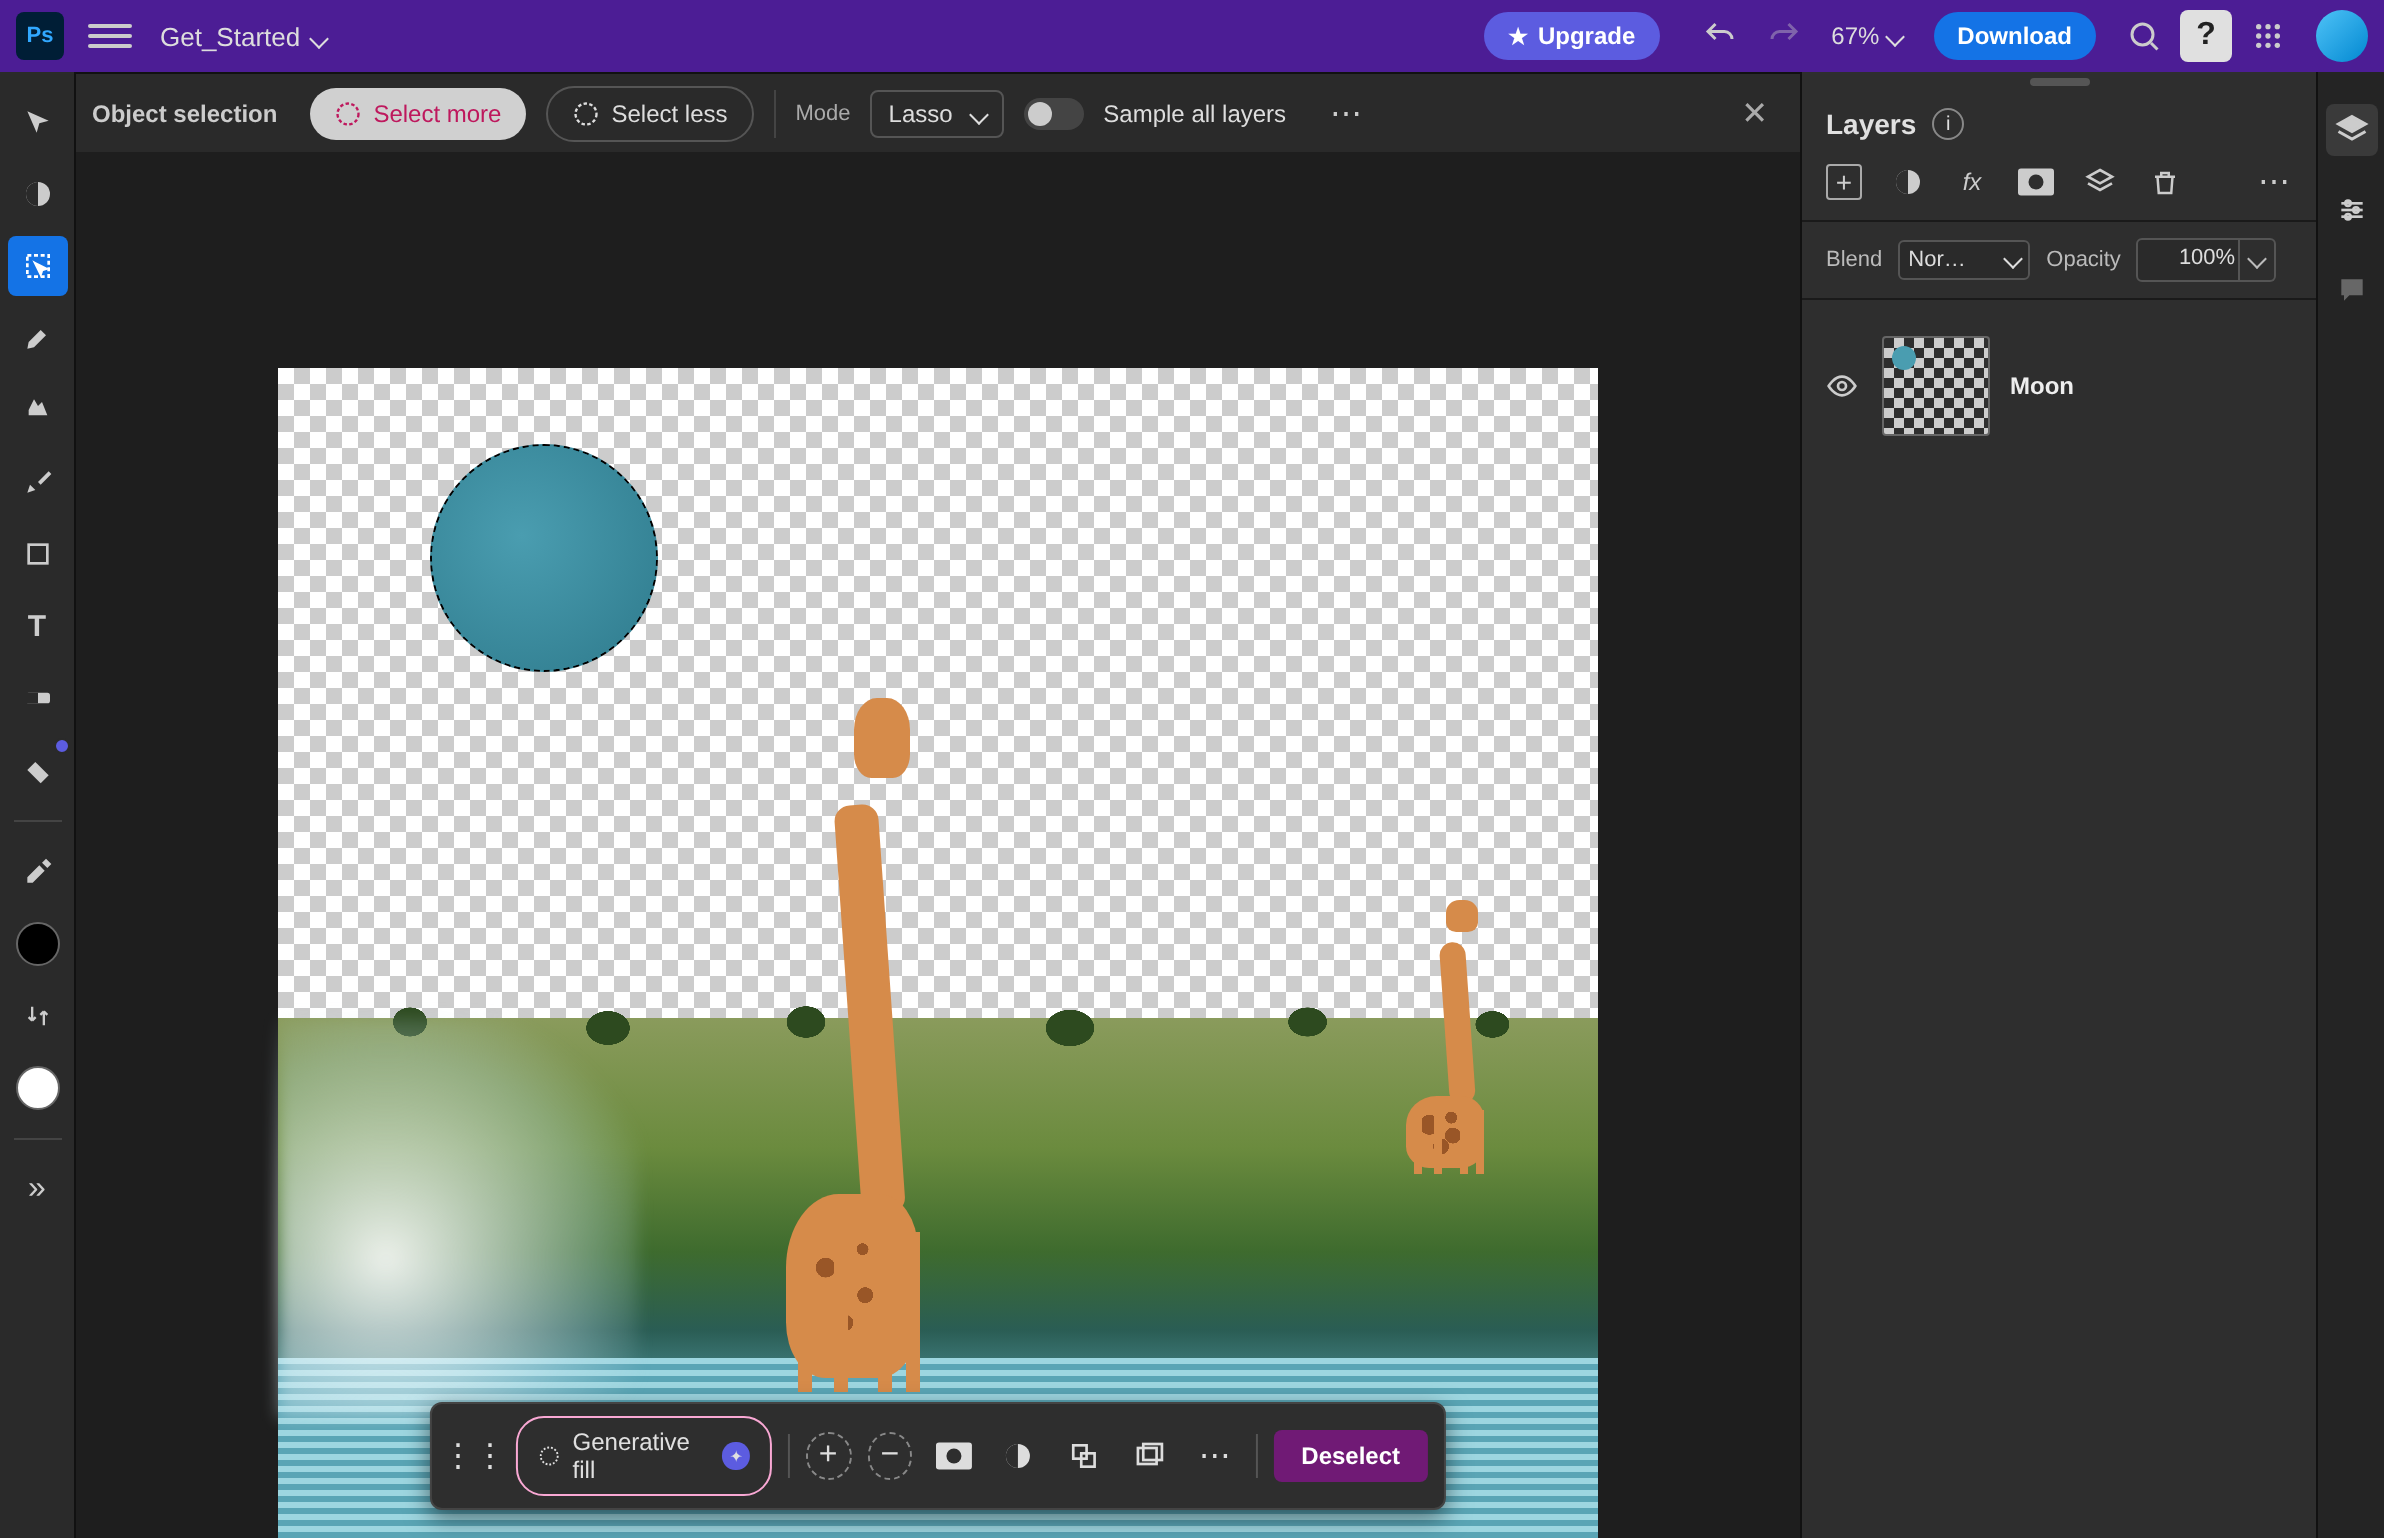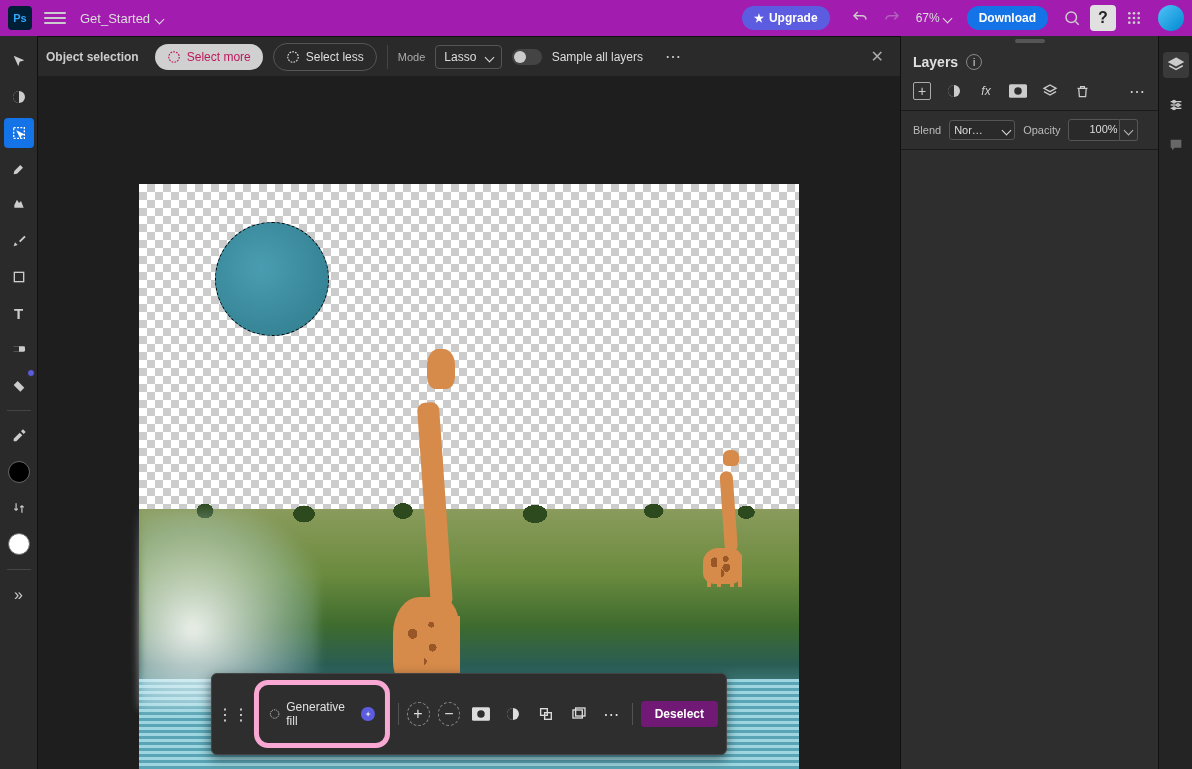--- a/index.html
+++ b/index.html
@@ -1,19 +1,19 @@
 <!DOCTYPE html>
 <html><head>
 <meta charset="utf-8">
 <style>
 * { margin: 0; padding: 0; box-sizing: border-box; font-family: -apple-system, BlinkMacSystemFont, "Segoe UI", sans-serif; }
 body { background: #1a1a1a; color: #e0e0e0; width: 1192px; height: 769px; overflow: hidden; position: relative; }
 
 
-.topbar { height: 36px; background: #a21caf; display: flex; align-items: center; padding: 0 8px; }
+.topbar { height: 36px; background: #4c1d95; display: flex; align-items: center; padding: 0 8px; }
 .ps-logo { width: 24px; height: 24px; background: #001e36; color: #31a8ff; font-weight: bold; font-size: 11px; display: flex; align-items: center; justify-content: center; border-radius: 4px; margin-right: 12px; }
 .hamburger { width: 22px; height: 22px; display: flex; flex-direction: column; justify-content: center; gap: 3px; margin-right: 14px; cursor: pointer; }
 .hamburger span { height: 2px; background: #ccc; border-radius: 1px; }
 .doc-title { font-size: 13px; color: #ddd; display: flex; align-items: center; gap: 6px; cursor: pointer; }
 .spacer { flex: 1; }
 .upgrade-btn { background: #5c5ce0; color: #fff; font-size: 12px; font-weight: 600; border: none; border-radius: 14px; padding: 5px 12px; display: flex; align-items: center; gap: 5px; margin-right: 14px; cursor: pointer; }
 .upgrade-btn::before { content: "★"; font-size: 11px; }
 .top-icon { width: 28px; height: 28px; display: flex; align-items: center; justify-content: center; color: #ccc; cursor: pointer; margin: 0 2px; border-radius: 4px; }
 .top-zoom { font-size: 12px; color: #ddd; display: flex; align-items: center; gap: 4px; margin: 0 8px; cursor: pointer; }
 .download-btn { background: #1473e6; color: #fff; font-size: 12px; font-weight: 600; border: none; border-radius: 14px; padding: 5px 12px; margin: 0 8px; cursor: pointer; }
@@ -56,21 +56,21 @@
 .g2 { right:40px; bottom:185px; width:70px; height:130px; }
 .gir-body{ position:absolute; bottom:0; left:20%; width:55%; height:28%; background:#d68b4a; border-radius:40% 30% 30% 30%; }
 .gir-neck{ position:absolute; bottom:25%; left:52%; width:18%; height:62%; background:#d68b4a; border-radius:8px; transform:rotate(-4deg); transform-origin:bottom; }
 .gir-head{ position:absolute; top:-3%; left:48%; width:24%; height:12%; background:#d68b4a; border-radius:40% 40% 30% 30%; }
 .gir-leg{ position:absolute; bottom:-2%; width:6%; height:24%; background:#d68b4a; }
 .gl1{left:25%} .gl2{left:40%} .gl3{left:58%} .gl4{left:70%}
 .giraffe .spots{ position:absolute; inset:0; background-image: radial-gradient(circle 5px at 30% 40%, #8b4a1f 98%, transparent), radial-gradient(circle 4px at 60% 55%, #8b4a1f 98%, transparent), radial-gradient(circle 4px at 45% 70%, #8b4a1f 98%, transparent), radial-gradient(circle 3px at 58% 30%, #8b4a1f 98%, transparent); opacity:0.8; }
 
 
 .float-bar { position: absolute; bottom: 14px; left: 50%; transform: translateX(-50%); background: #2e2e2e; border: 1px solid #444; border-radius: 6px; display: flex; align-items: center; padding: 6px 8px; gap: 8px; box-shadow: 0 4px 12px rgba(0,0,0,0.5); }
-.gen-fill { border: 5px solid #f9a8d4; border-radius: 14px; padding: 15px 10px; display: flex; align-items: center; gap: 6px; font-size: 12px; cursor: pointer; }
+.gen-fill { border: 1px solid #f9a8d4; border-radius: 14px; padding: 5px 10px; display: flex; align-items: center; gap: 6px; font-size: 12px; cursor: pointer; }
 .gen-fill .star { width: 14px; height: 14px; background: #5c5ce0; border-radius: 50%; display: flex; align-items: center; justify-content: center; font-size: 8px; }
 .fb-icon { width: 26px; height: 26px; display: flex; align-items: center; justify-content: center; color: #ddd; cursor: pointer; border-radius: 4px; }
 .fb-icon.round { border: 1px dashed #888; border-radius: 50%; width: 24px; height: 24px; }
 .deselect-btn { background: #701a75; color: #fff; font-size: 12px; font-weight: 600; border: none; border-radius: 4px; padding: 6px 14px; cursor: pointer; }
 .fb-div { width:1px; height:22px; background:#555; }
 
 
 .right-dock { position: absolute; top: 36px; right: 34px; width: 258px; bottom: 0; background: #2e2e2e; border-left: 1px solid #111; }
 .drag-handle { height: 10px; display:flex; align-items:center; justify-content:center; }
 .drag-handle span { width:30px; height:4px; background:#555; border-radius:2px; }
@@ -373,20 +373,32 @@
       </div>
     <span>Opacity</span>
     <div style="display:flex">
       <div class="opacity-input">100%</div>
       <div class="opacity-caret">
           <span class="chev"></span>
         </div>
     </div>
   </div>
   <div class="layers-list">
+    <div class="layer-row">
+      <div class="eye">
+          <svg width="16" height="16" viewBox="0 0 24 24" fill="none" stroke="currentColor" stroke-width="2">
+            <path d="M2 12s4-7 10-7 10 7 10 7-4 7-10 7S2 12 2 12z"></path>
+            <circle cx="12" cy="12" r="3"></circle>
+          </svg>
+        </div>
+      <div class="thumb">
+          <div class="mini-moon"></div>
+        </div>
+      <span class="layer-name">Moon</span>
+    </div>
   </div>
 </div>
 
 <div class="right-strip">
   <div class="strip-icon active">
       <svg width="18" height="18" viewBox="0 0 24 24" fill="none" stroke="currentColor" stroke-width="2">
         <path d="M12 3l9 5-9 5-9-5z" fill="currentColor"></path>
         <path d="M3 13l9 5 9-5"></path>
       </svg>
     </div>

